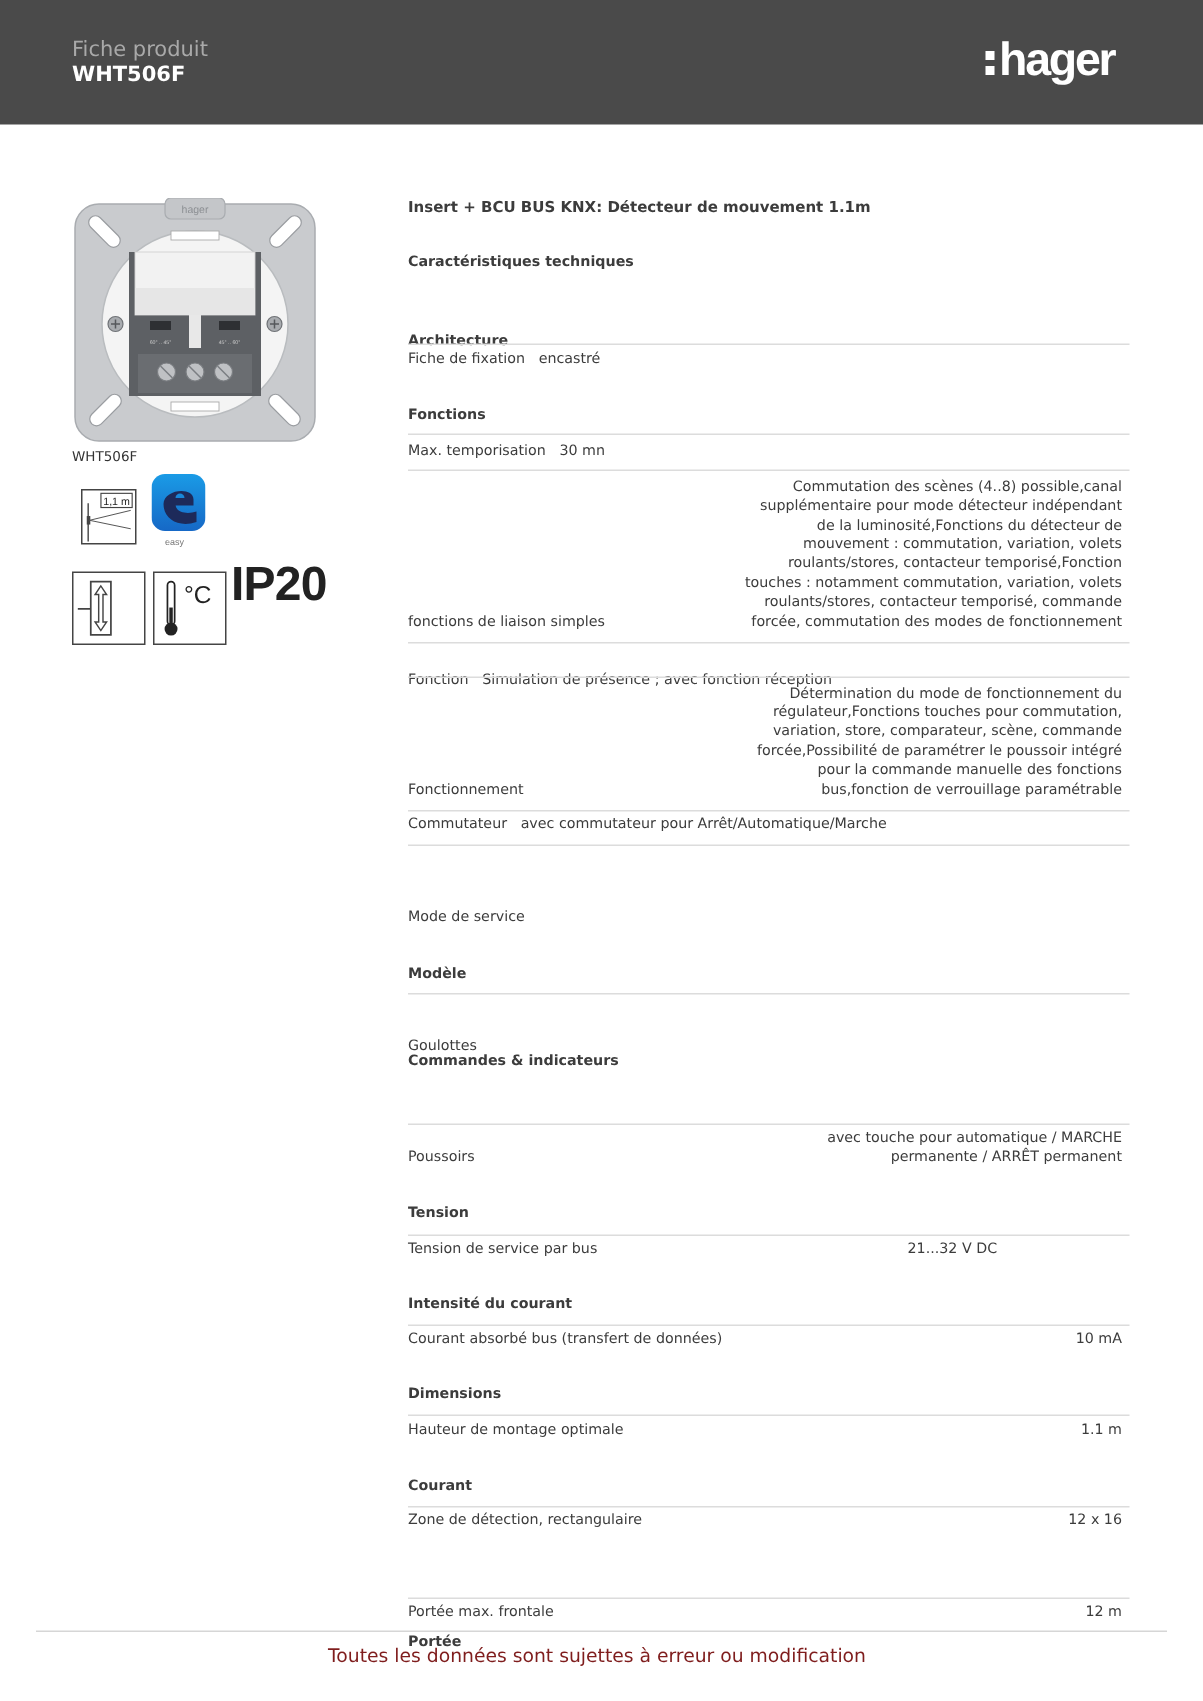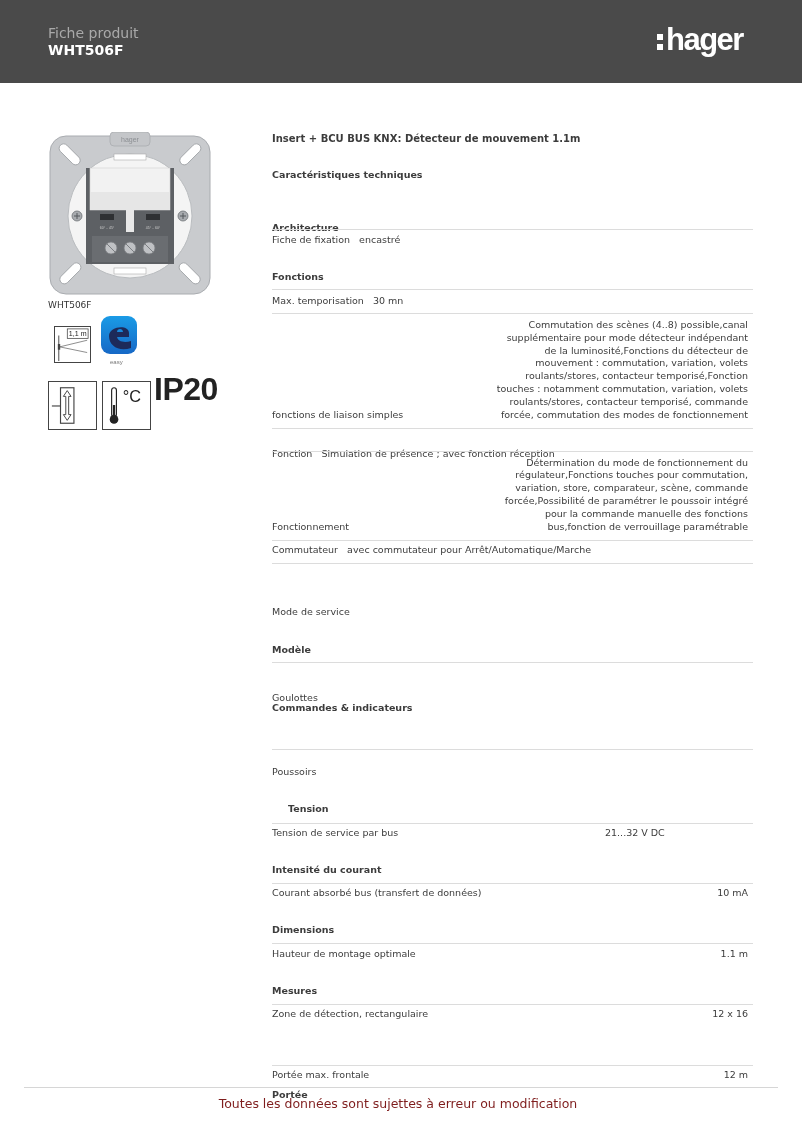--- a/index.html
+++ b/index.html
@@ -200,44 +200,48 @@
   <div class="sec" style="top:644px;">Modèle</div>
   <div class="rule" style="top:662px;"></div>
   <div class="row" style="top:667px; height:38px;">
     <span class="lbl">Goulottes</span>
   </div>
 
   <div class="sec" style="top:702px;">Commandes &amp; indicateurs</div>
   <div class="rule" style="top:749px;"></div>
   <div class="row" style="top:753px; height:26px;">
     <span class="lbl">Poussoirs</span>
-  </div>
-
-  <div class="sec" style="top:803px;margin-left:16px;">Tension</div>
+    <div class="val">
+      <div>avec touche pour automatique / MARCHE</div>
+      <div>permanente / ARRÊT permanent</div>
+    </div>
+  </div>
+
+  <div class="sec" style="top:803px;">Tension</div>
   <div class="rule" style="top:823px;"></div>
   <div class="row" style="top:827px; height:13px;">
     <span class="lbl">Tension de service par bus</span>
     <span style="position:absolute; left:333px; bottom:0;">21...32 V DC</span>
   </div>
 
   <div class="sec" style="top:864px;">Intensité du courant</div>
   <div class="rule" style="top:883px;"></div>
   <div class="row" style="top:887px; height:13px;">
     <span class="lbl">Courant absorbé bus (transfert de données)</span>
     <span class="val">10 mA</span>
   </div>
 
   <div class="sec" style="top:924px;">Dimensions</div>
   <div class="rule" style="top:943px;"></div>
   <div class="row" style="top:948px; height:13px;">
     <span class="lbl">Hauteur de montage optimale</span>
     <span class="val">1.1 m</span>
   </div>
 
-  <div class="sec" style="top:985px;">Mesures</div>
+  <div class="sec" style="top:985px;">Courant</div>
   <div class="rule" style="top:1004px;"></div>
   <div class="row" style="top:1008px; height:13px;">
     <span class="lbl">Zone de détection, rectangulaire</span>
     <span class="val">12 x 16</span>
   </div>
 
   <div class="sec" style="top:1045px;margin-top:44px;">Portée</div>
   <div class="rule" style="top:1065px;"></div>
   <div class="row" style="top:1069px; height:13px;">
     <span class="lbl">Portée max. frontale</span>

